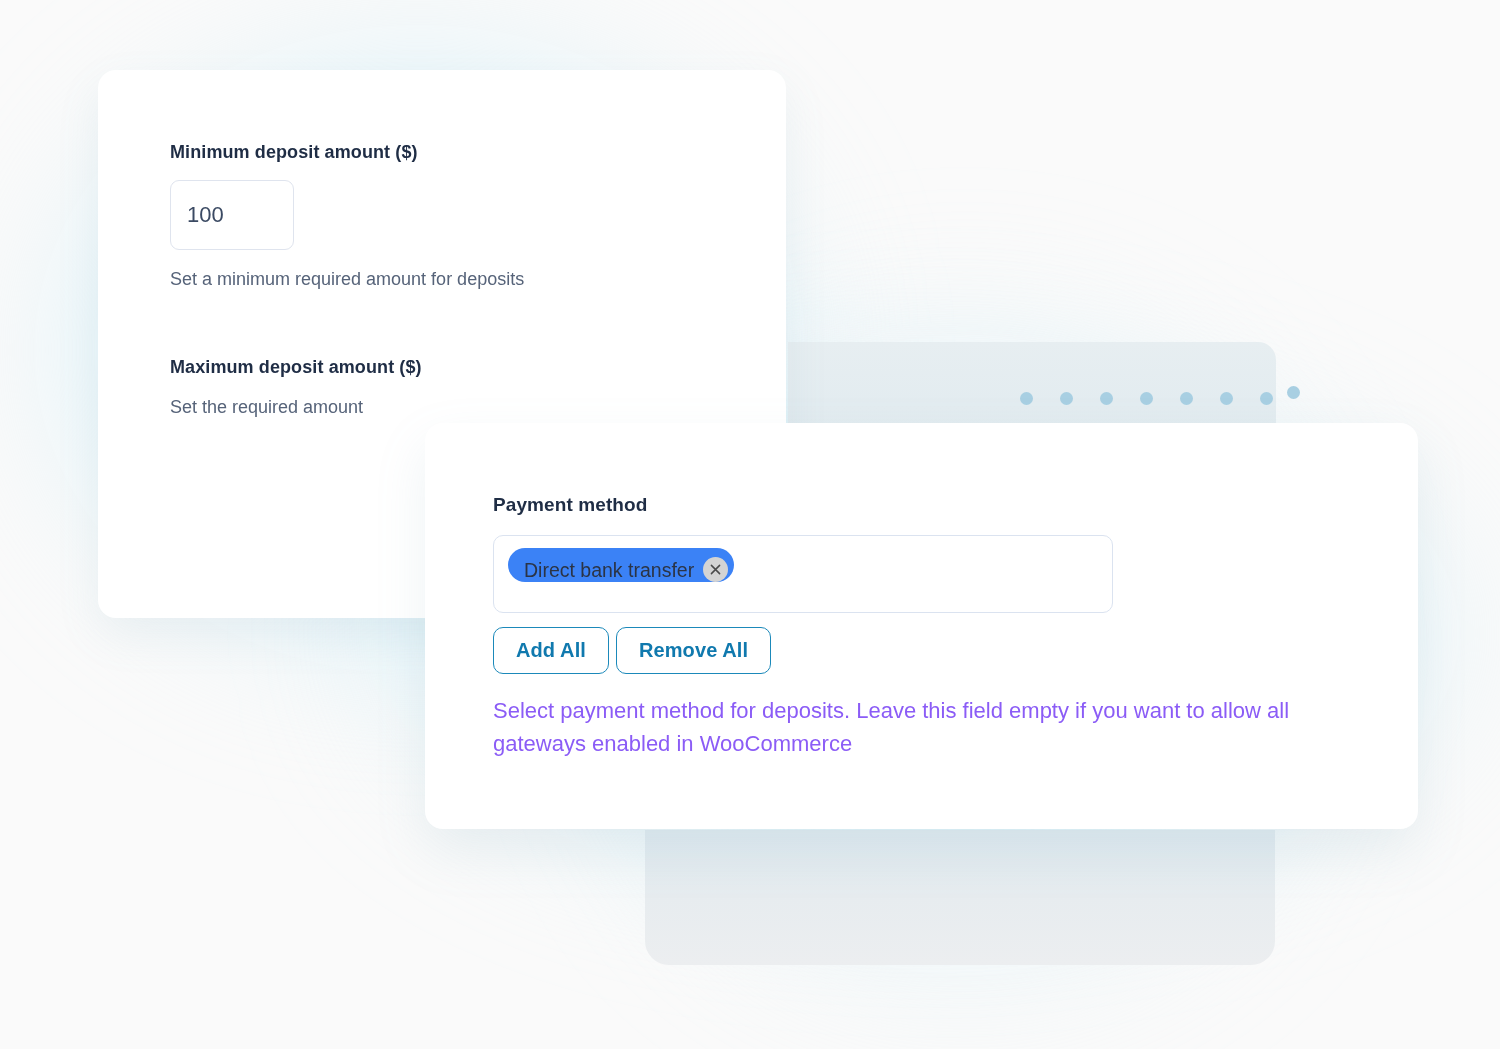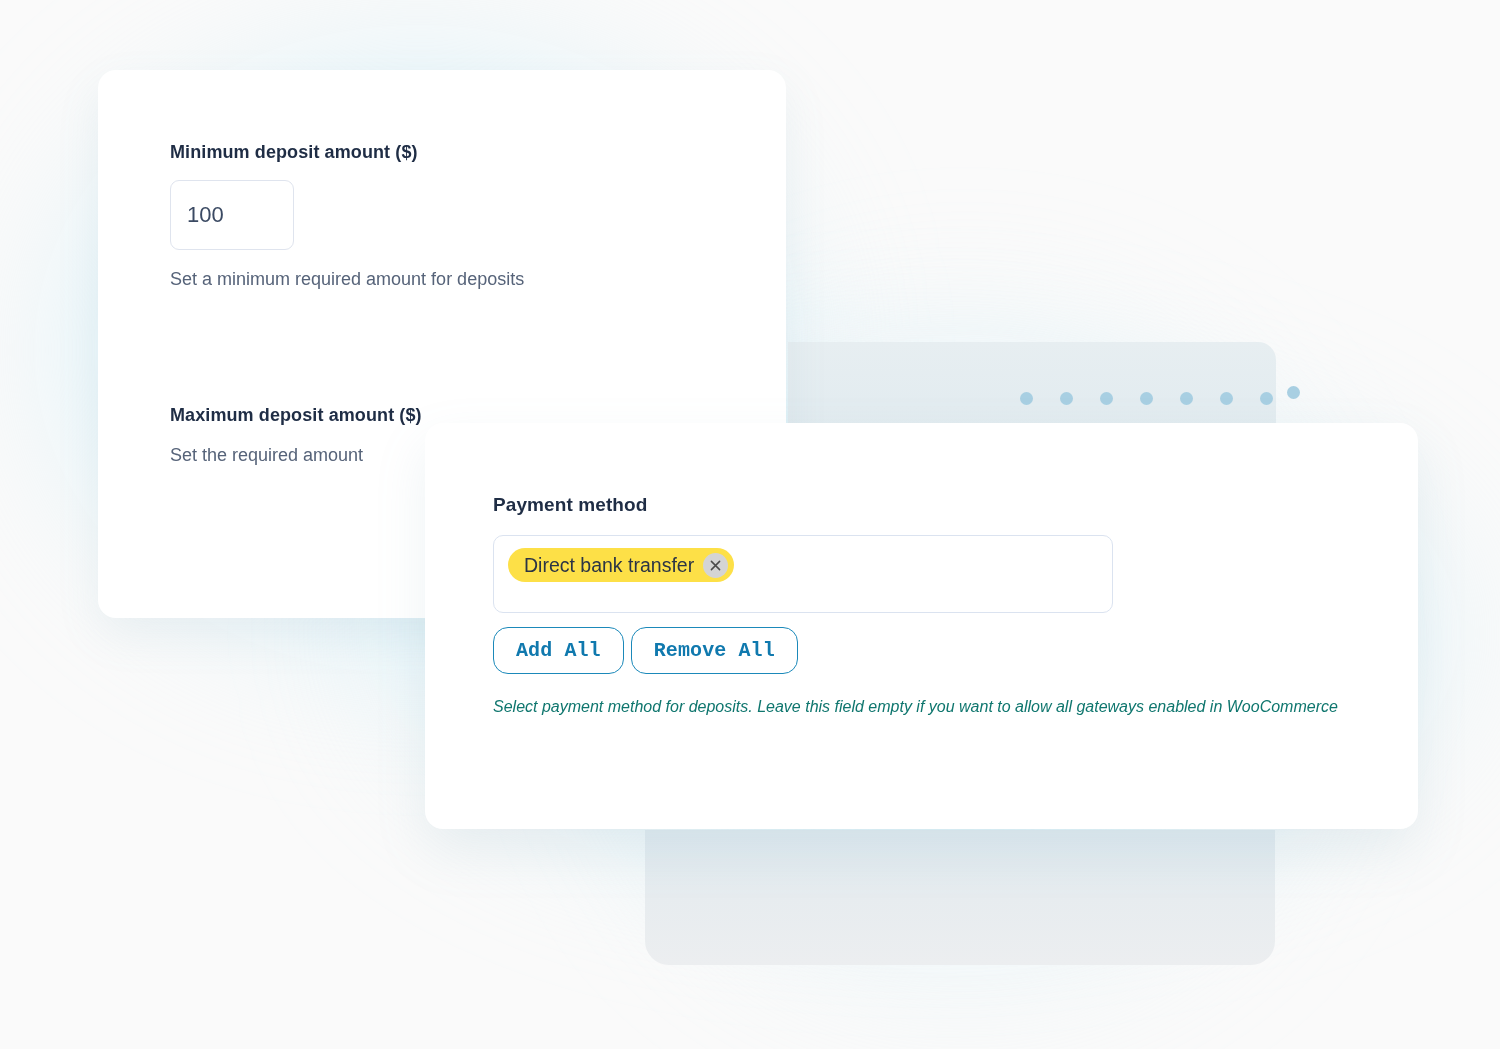--- a/index.html
+++ b/index.html
@@ -130,21 +130,21 @@
     width: 993px;
     height: 406px;
     z-index: 3;
     box-shadow: 0 22px 52px rgba(120, 160, 180, 0.13);
   }
 
   
   .field-group { position: absolute; }
 
   .fg-min  { left: 72px; top: 72px; }
-  .fg-max  { left: 72px; top: 287px; margin-top: 48px; }
+  .fg-max  { left: 72px; top: 287px; }
 
   .field-label {
     font-size: 18px;
     font-weight: 700;
     color: #1f2d45;
     letter-spacing: 0.1px;
     white-space: nowrap;
   }
 
   .text-input {
@@ -195,26 +195,26 @@
     padding: 12px 14px;
     display: flex;
     flex-wrap: wrap;
     align-content: flex-start;
     gap: 8px;
     cursor: text;
   }
 
   .chip {
     display: inline-flex;
-    align-items: center;
+    align-items: flex-end;
     gap: 9px;
     height: 34px;
     padding: 0 6px 0 16px;
     border-radius: 17px;
-    background: #fde047;
+    background: #3b82f6;
     font-size: 19.5px;
     color: #2b3445;
     white-space: nowrap;
   }
 
   .chip-remove {
     width: 25px;
     height: 25px;
     border-radius: 50%;
     background: #d4d4d4;
@@ -230,41 +230,40 @@
   .pm-buttons {
     margin-top: 14px;
     display: flex;
     gap: 7px;
   }
 
   .btn-outline {
     height: 47px;
     padding: 0 22px;
     border: 1.6px solid #1b89ba;
-    border-radius: 15px;
+    border-radius: 10px;
     background: #ffffff;
     color: #1079ae;
-    font-family: Liberation Mono, monospace;
+    font-family: Liberation Sans, sans-serif;
     font-size: 20px;
     font-weight: 700;
     letter-spacing: 0.1px;
     cursor: pointer;
     display: flex;
     align-items: center;
     justify-content: center;
     white-space: nowrap;
   }
 
   .pm-help {
     margin-top: 21px;
-    font-size: 16px;
+    font-size: 22px;
     line-height: 1.48;
-    color: #0f766e;
+    color: #8b5cf6;
     max-width: 880px;
-    font-style: italic;
   }
 </style>
 </head>
 <body>
 
 <div class="glow-layer">
   <div class="glow glow-back"></div>
   <div class="glow glow-panel"></div>
   <div class="glow glow-front"></div>
 </div>

